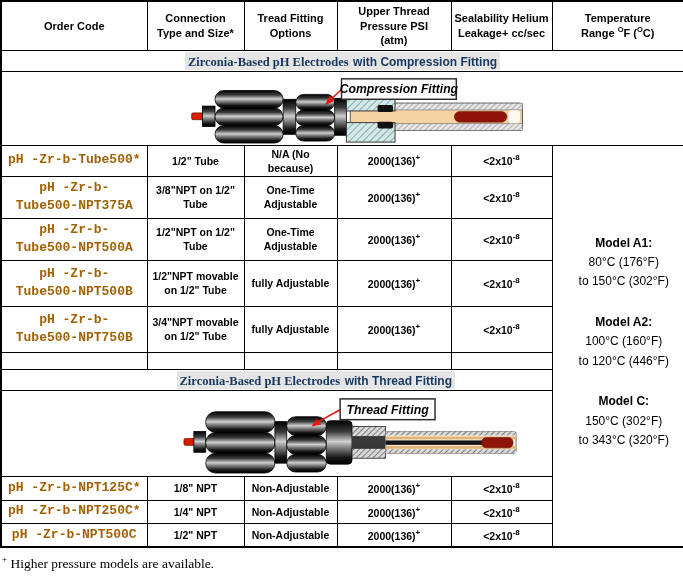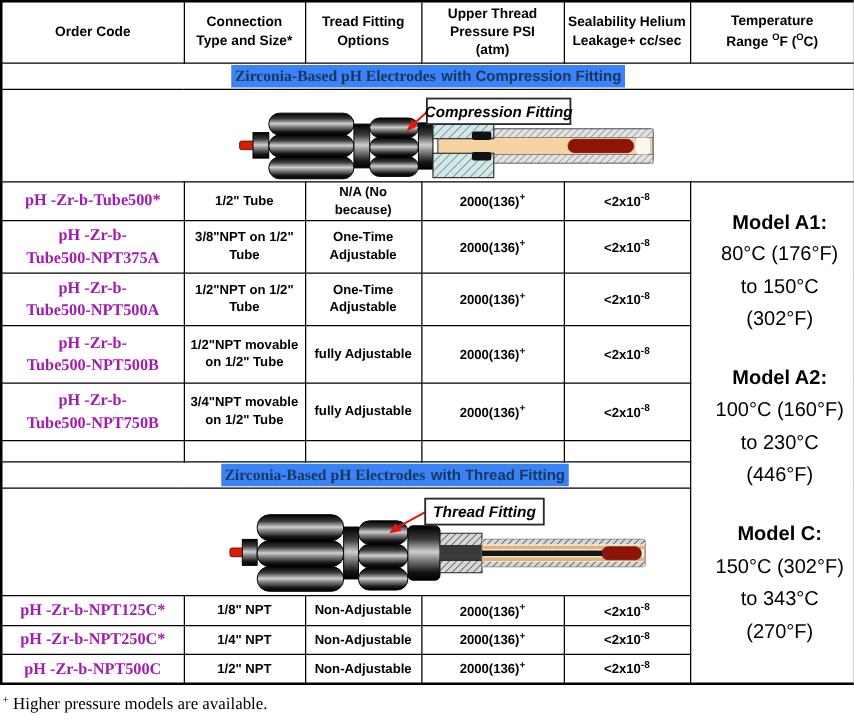--- a/index.html
+++ b/index.html
@@ -30,35 +30,35 @@
     height: 48px;
     padding: 2px 1px;
     border-bottom: 2px solid #000;
   }
   thead sup { font-size: 7.5px; }
 
   tr.section-row td {
     height: 20px;
     padding: 1px 0;
   }
-  .section-title { display: inline-block; background: #3b82f6; padding: 0 3px; color: #17375e; white-space: nowrap; }
+  .section-title { display: inline-block; background: #e5e5e5; padding: 0 3px; color: #17375e; white-space: nowrap; }
   .section-title .serif { font-family: "Liberation Serif", serif; font-weight: bold; font-size: 12.5px; }
   .section-title .sans  { font-family: "Liberation Sans", sans-serif; font-weight: bold; font-size: 12px; }
   td.thread-section-cell { text-align: center; padding-left: 78px !important; }
 
   td.img-cell { text-align: left; padding: 0; font-style: italic; }
   td.img-cell svg { display: block; }
   #comp-svg { margin: 1px 0 0 183px; }
   #thr-svg  { margin: 0 0 0 178px; }
 
   td.code {
-    font-family: Liberation Serif, serif;
+    font-family: Liberation Mono, monospace;
     font-weight: bold;
     font-size: 13px;
-    color: #a21caf;
+    color: #a16207;
     line-height: 1.45;
     padding: 1px 2px;
   }
   .code div:empty { display: none; }
   td.data {
     font-weight: bold;
     font-size: 10.5px;
     line-height: 1.35;
     padding: 1px 4px;
   }
@@ -67,21 +67,21 @@
   tr.r-m  { height: 42px; }
   tr.r-l  { height: 46px; }
   tr.r-e  { height: 17px; }
   tr.r-t1 { height: 24px; }
   tr.r-t2 { height: 23px; }
 
   td.temp-cell {
     vertical-align: top;
     text-align: left;
     padding: 13px 4px 0 16px;
-    font-size: 16px;
+    font-size: 12px;
     line-height: 1.62;
   }
   .model-block { margin-bottom: 21px; }
   .model-name { font-weight: bold; }
 
   .footnotes {
     font-family: "Liberation Serif", serif;
     font-size: 13.5px;
     padding: 5px 2px 0 2px;
     line-height: 1.45;
@@ -210,26 +210,26 @@
       <td class="data"><span>&lt;2x10</span><sup>-8</sup></td>
       <td class="temp-cell" rowspan="11">
         <div class="model-block">
           <div class="model-name">Model A1:</div>
           <div>80°C (176°F)</div>
           <div>to 150°C (302°F)</div>
         </div>
         <div class="model-block">
           <div class="model-name">Model A2:</div>
           <div>100°C (160°F)</div>
-          <div>to 230°C (446°F)</div>
+          <div>to 120°C (446°F)</div>
         </div>
         <div class="model-block">
           <div class="model-name">Model C:</div>
           <div>150°C (302°F)</div>
-          <div>to 343°C (270°F)</div>
+          <div>to 343°C (320°F)</div>
         </div>
       </td>
     </tr>
     <tr class="r-m">
       <td class="code">
             <div>pH -Zr-b-</div>
             <div>Tube500-NPT375A</div>
           </td>
       <td class="data">3/8"NPT on 1/2" Tube</td>
       <td class="data">One-Time Adjustable</td>

